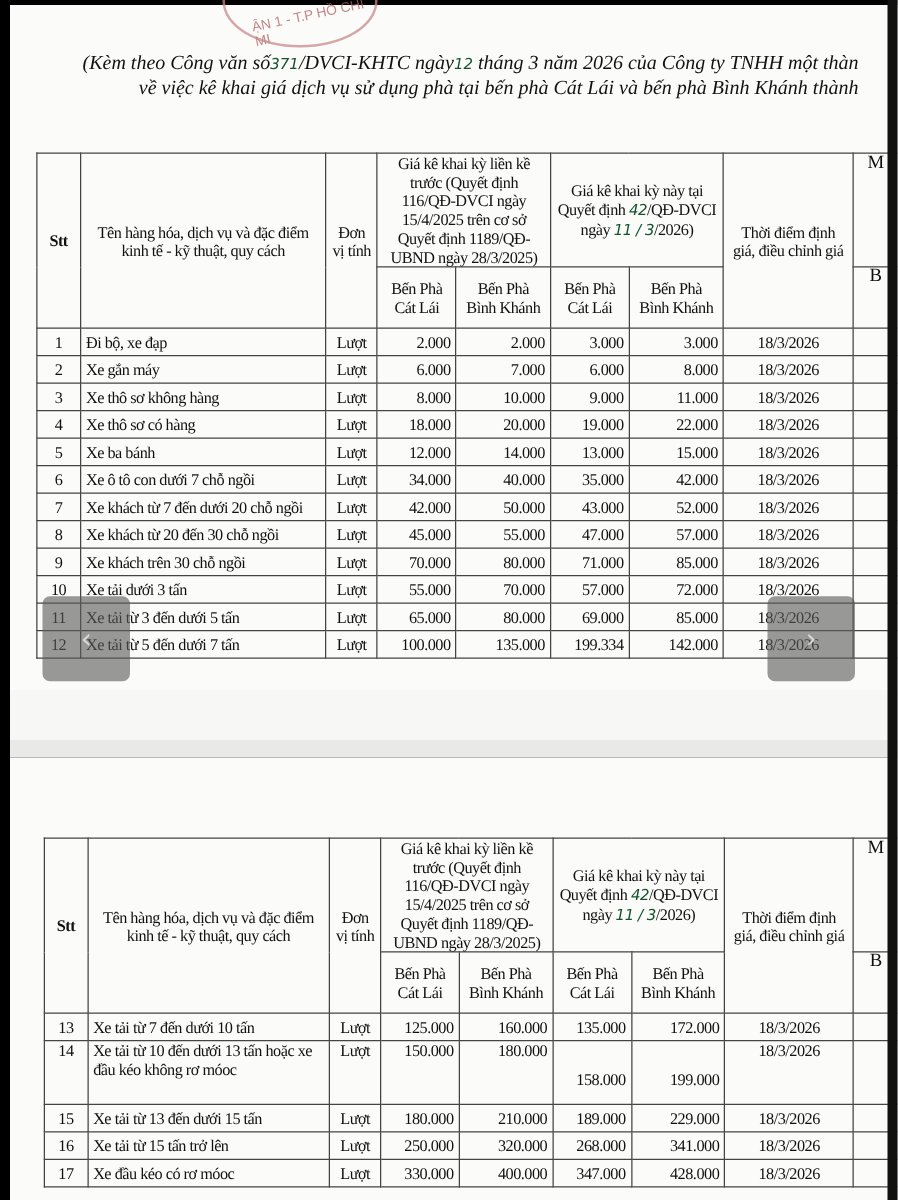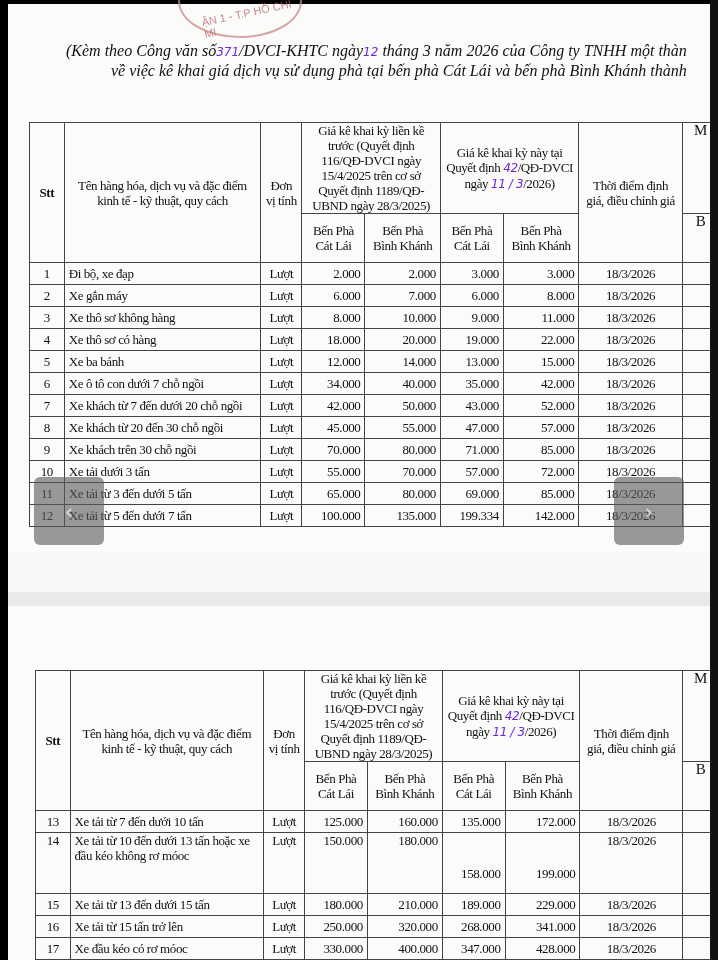--- a/index.html
+++ b/index.html
@@ -26,21 +26,21 @@
   .stamp span {
     position: absolute; left: 22px; top: 40px; font-size: 11px; color: #b06060;
     transform: rotate(-12deg); font-family: "Liberation Sans", sans-serif;
   }
   .title {
     position: absolute; left: 362px; top: 10px; font-weight: bold; font-size: 21px;
     letter-spacing: .3px;
   }
   .sub1 { position: absolute; left: 58px; top: 38px; font-style: italic; font-size: 16px; white-space: nowrap; }
   .sub2 { position: absolute; left: 103px; top: 58px; font-style: italic; font-size: 16px; white-space: nowrap; text-align: center; }
-  .hand { font-family: "DejaVu Sans", sans-serif; color: #6d28d9; font-size: 12px; font-style: italic; margin-top: 24px; }
+  .hand { font-family: "DejaVu Sans", sans-serif; color: #14532d; font-size: 12px; font-style: italic; margin-top: 24px; }
   .section { position: absolute; left: 86px; top: 82px; font-weight: bold; font-size: 18px; }
 
   table.price {
     position: absolute; border-collapse: collapse;
     font-size: 13px; letter-spacing: -0.4px;
   }
   table.price td, table.price th {
     border: 1px solid #444; padding: 0 4px; font-weight: normal;
   }
   table.price th { text-align: center; line-height: 15px; }
@@ -52,21 +52,21 @@
   .c-p1 { width: 57px; text-align: right; }
   .c-p2 { width: 72px; text-align: right; }
   .c-p3 { width: 57px; text-align: right; }
   .c-p4 { width: 72px; text-align: right; }
   .c-date { width: 104px; text-align: center; }
   .c-extra { width: 30px; border-right: none !important; }
   .hdr-top th { height: 88px; }
   .hdr-sub th { height: 48px; }
   tbody tr td { height: 21px; line-height: 15px; }
   .row-tall td { height: 40px; vertical-align: top; padding-top: 2px; }
-  .row-tall td.mid { vertical-align: middle; padding-top: 20px; }
+  .row-tall td.mid { vertical-align: middle; padding-top: 10px; }
   .stt-th { font-weight: bold !important; }
   .extra-label { font-size: 15px; text-align: left; vertical-align: top; }
 
   .overlay-nav {
     position: absolute; width: 70px; height: 68px; border-radius: 6px;
     background: rgba(90,90,90,0.62);
     display: flex; align-items: center; justify-content: center;
     color: rgba(235,235,235,.8); font-family: "DejaVu Sans", sans-serif; font-size: 22px;
   }
   .nav-prev { left: 34px; top: 477px; }

